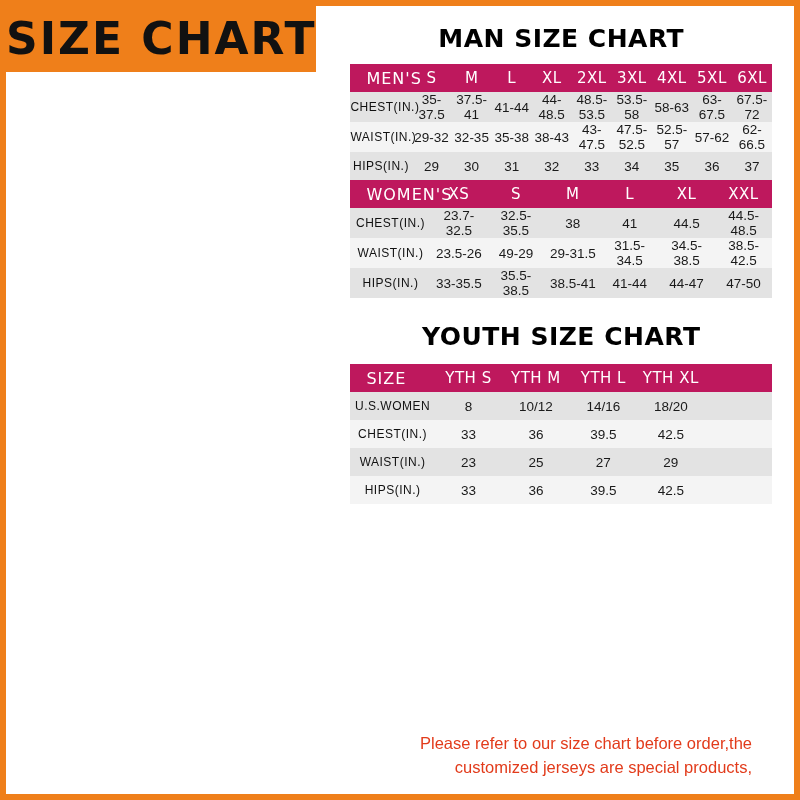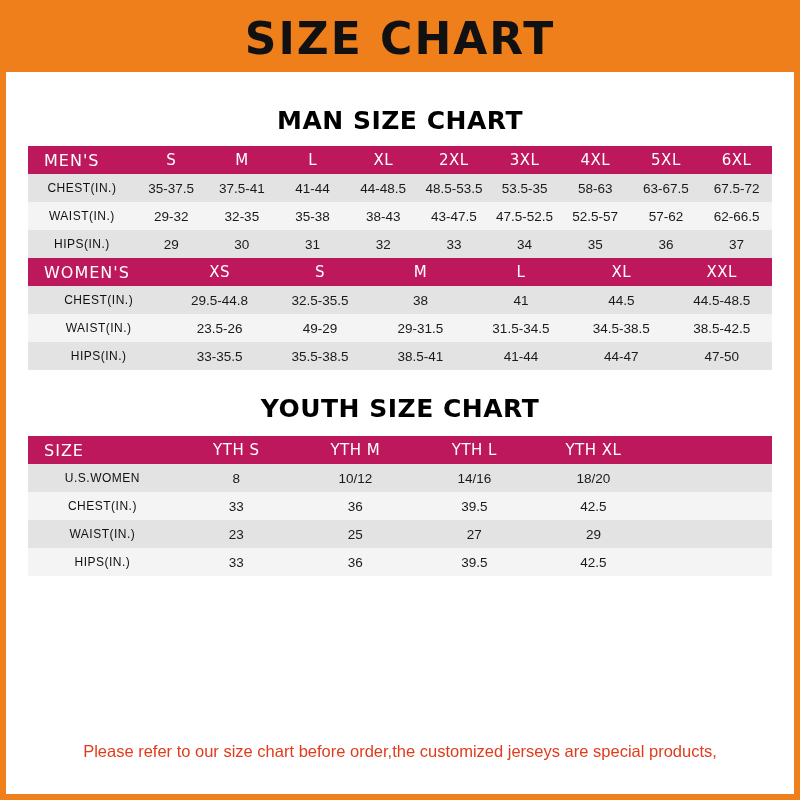--- a/index.html
+++ b/index.html
@@ -14,44 +14,45 @@
     overflow: hidden;
   }
   .page {
     position: relative;
     width: 800px;
     height: 800px;
     box-sizing: border-box;
     border: 6px solid #ef7f1a;
     background: #ffffff;
     display: flex;
-    flex-direction: column;
+    flex-direction: row;
   }
   .banner {
     background: #ef7f1a;
     height: 66px;
     display: flex;
     align-items: center;
     justify-content: center;
     flex: 0 0 auto;
   }
   .banner-title {
     font-family: "DejaVu Sans", sans-serif;
     font-weight: bold;
     font-size: 44px;
     letter-spacing: 2px;
     color: #111111;
     line-height: 1;
   }
   .content {
     flex: 1 1 auto;
-    padding: 16px 22px;
+    padding: 0 22px;
     display: flex;
     flex-direction: column;
     box-sizing: border-box;
+    margin-left: 12px;
   }
   .section-title {
     text-align: center;
     font-family: "DejaVu Sans", sans-serif;
     font-weight: bold;
     font-size: 25px;
     color: #000000;
     letter-spacing: 0.5px;
   }
   .t1 { margin-top: 18px; margin-bottom: 11px; }
@@ -103,21 +104,21 @@
   .women col.c0 { width: 19%; }
   .youth col.c0 { width: 20%; }
 
   .footer-note {
     margin-top: auto;
     padding: 10px 20px 14px 20px;
     color: #e23b1b;
     font-size: 16.5px;
     line-height: 1.45;
     font-family: "Liberation Sans", sans-serif;
-    text-align: center;
+    text-align: right;
   }
 </style>
 </head>
 <body>
 
 <div class="page">
 
   <div class="banner">
     <div class="banner-title">SIZE CHART</div>
   </div>
@@ -153,21 +154,21 @@
         </tr>
       </thead>
       <tbody>
         <tr class="odd">
           <td class="rowhead">CHEST(IN.)</td>
           <td>35-37.5</td>
           <td>37.5-41</td>
           <td>41-44</td>
           <td>44-48.5</td>
           <td>48.5-53.5</td>
-          <td>53.5-35</td>
+          <td>53.5-58</td>
           <td>58-63</td>
           <td>63-67.5</td>
           <td>67.5-72</td>
         </tr>
         <tr class="even">
           <td class="rowhead">WAIST(IN.)</td>
           <td>29-32</td>
           <td>32-35</td>
           <td>35-38</td>
           <td>38-43</td>
@@ -209,21 +210,21 @@
           <th>S</th>
           <th>M</th>
           <th>L</th>
           <th>XL</th>
           <th>XXL</th>
         </tr>
       </thead>
       <tbody>
         <tr class="odd">
           <td class="rowhead">CHEST(IN.)</td>
-          <td>29.5-44.8</td>
+          <td>23.7-32.5</td>
           <td>32.5-35.5</td>
           <td>38</td>
           <td>41</td>
           <td>44.5</td>
           <td>44.5-48.5</td>
         </tr>
         <tr class="even">
           <td class="rowhead">WAIST(IN.)</td>
           <td>23.5-26</td>
           <td>49-29</td>

